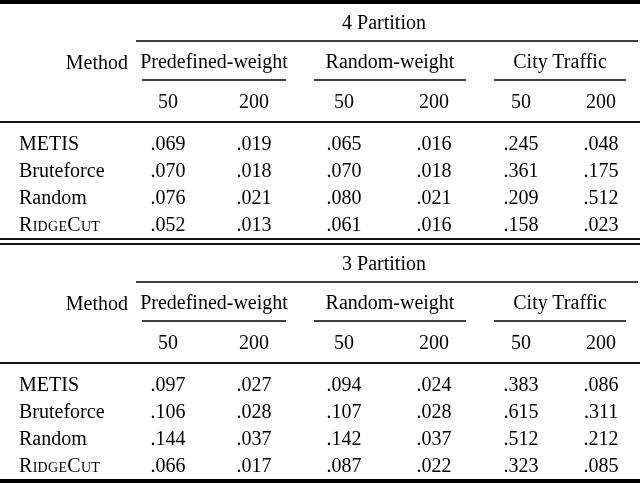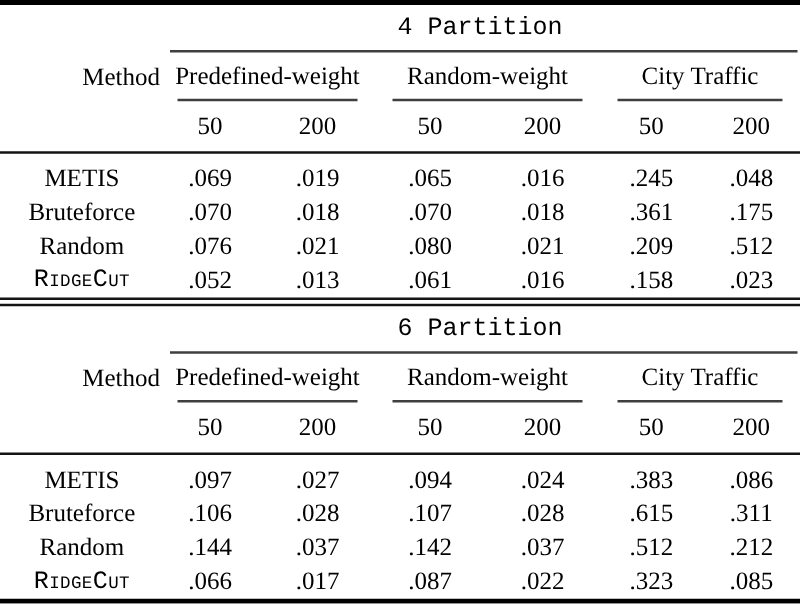--- a/index.html
+++ b/index.html
@@ -6,40 +6,40 @@
   .page{
     width:640px;height:483px;background:#ffffff;color:#000;
     font-family:"Liberation Serif","DejaVu Serif",serif;
     position:relative;overflow:hidden;
   }
   .rule-thick{height:4px;background:#000;}
   table.tbl{width:640px;border-collapse:collapse;table-layout:fixed;}
   .tbl td,.tbl th{padding:0;margin:0;font-size:20px;font-weight:normal;color:#000;}
   
   .r-part{height:36px;}
-  .r-part td{text-align:center;vertical-align:middle;font-family:Liberation Mono, monospace;}
+  .r-part td{text-align:center;vertical-align:middle;}
   .r-rule{height:3px;}
   .r-rule td{vertical-align:top;}
   .cmid{height:2px;background:#3f3f3f;margin:0 14px;}
   .cmid.full{margin:0 2px 0 8px;}
   .midline{height:2px;background:#141414;margin:0;}
   .r-group{height:36px;}
   .r-group td{text-align:center;vertical-align:middle;}
   .r-nums{height:39px;margin-left:12px;}
   .r-nums td{text-align:center;vertical-align:middle;}
   .method{text-align:right;vertical-align:middle;padding-left:5px;padding-bottom:26px;}
   
   .r-data{height:27px;}
-  .r-data th{text-align:center;padding-left:3px;vertical-align:middle;}
+  .r-data th{text-align:left;padding-left:19px;vertical-align:middle;}
   .r-data td{text-align:center;vertical-align:middle;}
   .r-data.first{height:33px;}
   .r-data.first th,.r-data.first td{padding-top:6px;}
   .u{text-underline-offset:3px;text-decoration-thickness:1.5px;}
   .b{font-weight:bold;}
-  .sc{font-variant:small-caps;letter-spacing:0.3px;font-family:Liberation Mono, monospace;}
+  .sc{font-variant:small-caps;letter-spacing:0.3px;}
   .double-rule{height:3px;border-top:2px solid #141414;border-bottom:2px solid #141414;background:#fff;}
 </style>
 </head>
 <body>
 
 <div class="page">
 
   <div class="rule-thick"></div>
 
   <table class="tbl">
@@ -139,21 +139,21 @@
         <col style="width:80px">
         <col style="width:92px">
       <col style="width:88px">
         <col style="width:92px">
         <col style="width:82px">
         <col style="width:78px">
     </colgroup>
     <tbody>
       <tr class="r-part">
         <th class="method" rowspan="5">Method</th>
-        <td colspan="6">6 Partition</td>
+        <td colspan="6">3 Partition</td>
       </tr>
       <tr class="r-rule">
         <td colspan="6">
             <div class="cmid full"></div>
           </td>
       </tr>
       <tr class="r-group">
         <td colspan="2">Predefined-weight</td>
         <td colspan="2">Random-weight</td>
         <td colspan="2">City Traffic</td>

